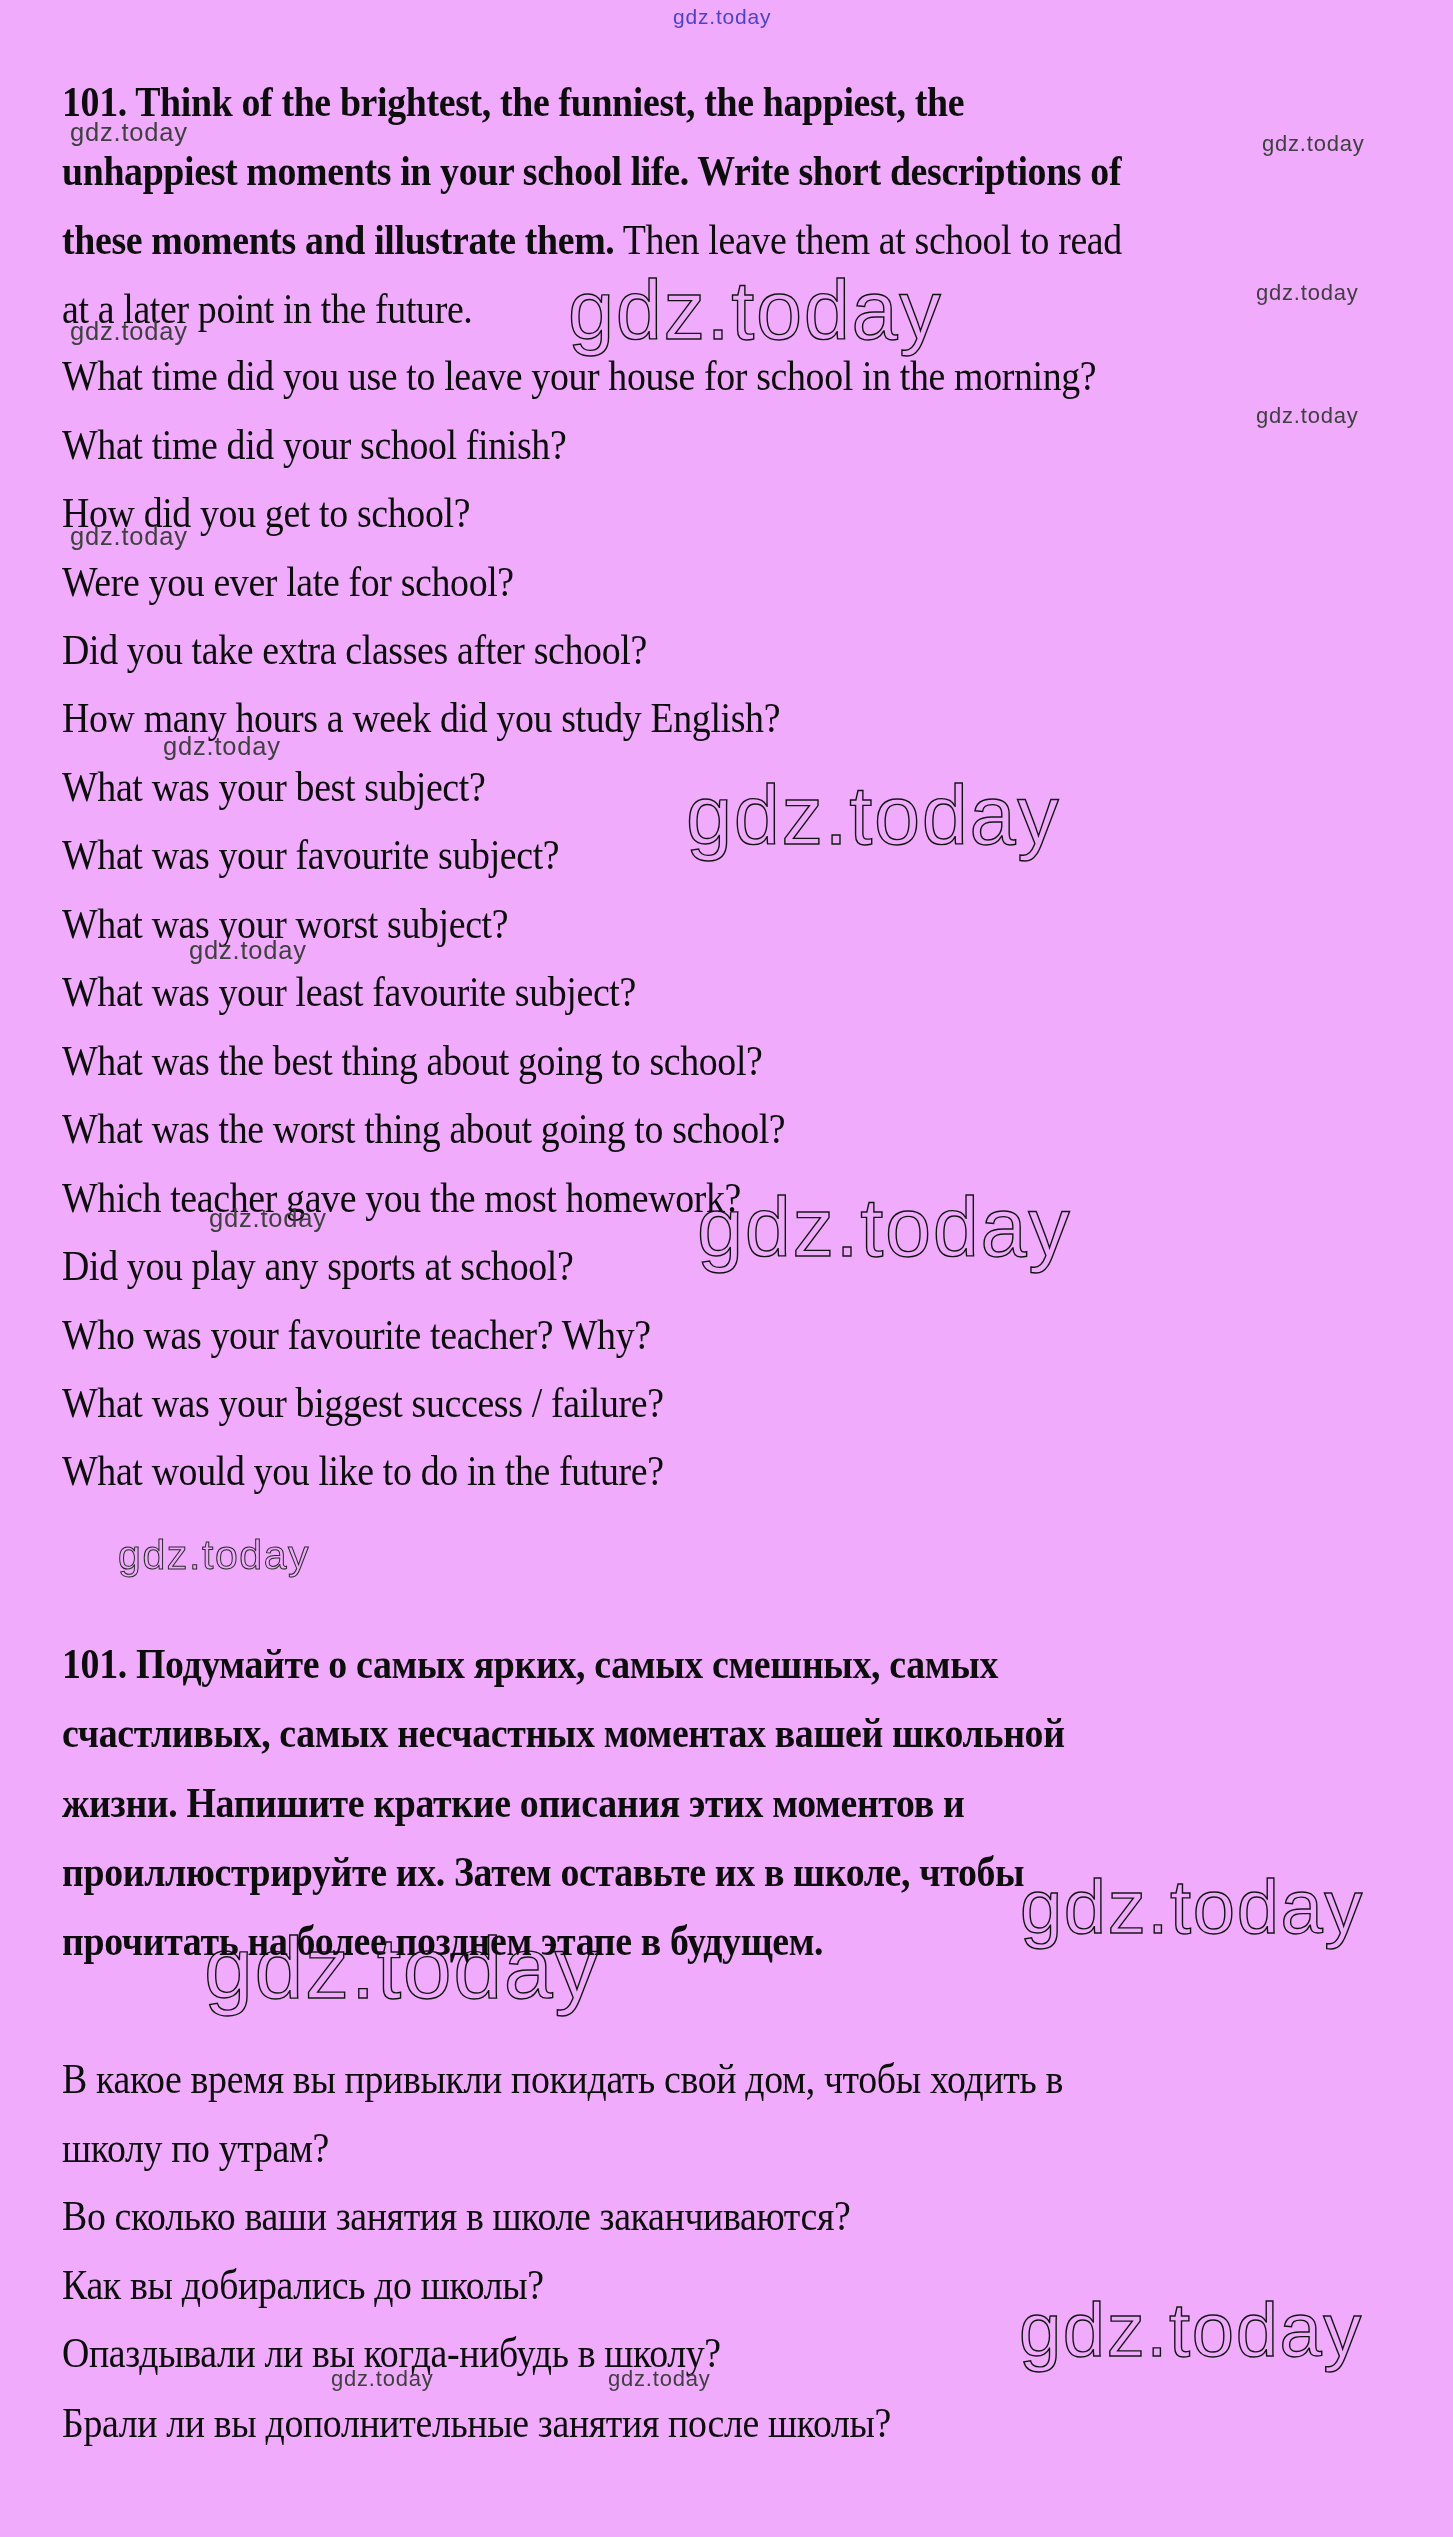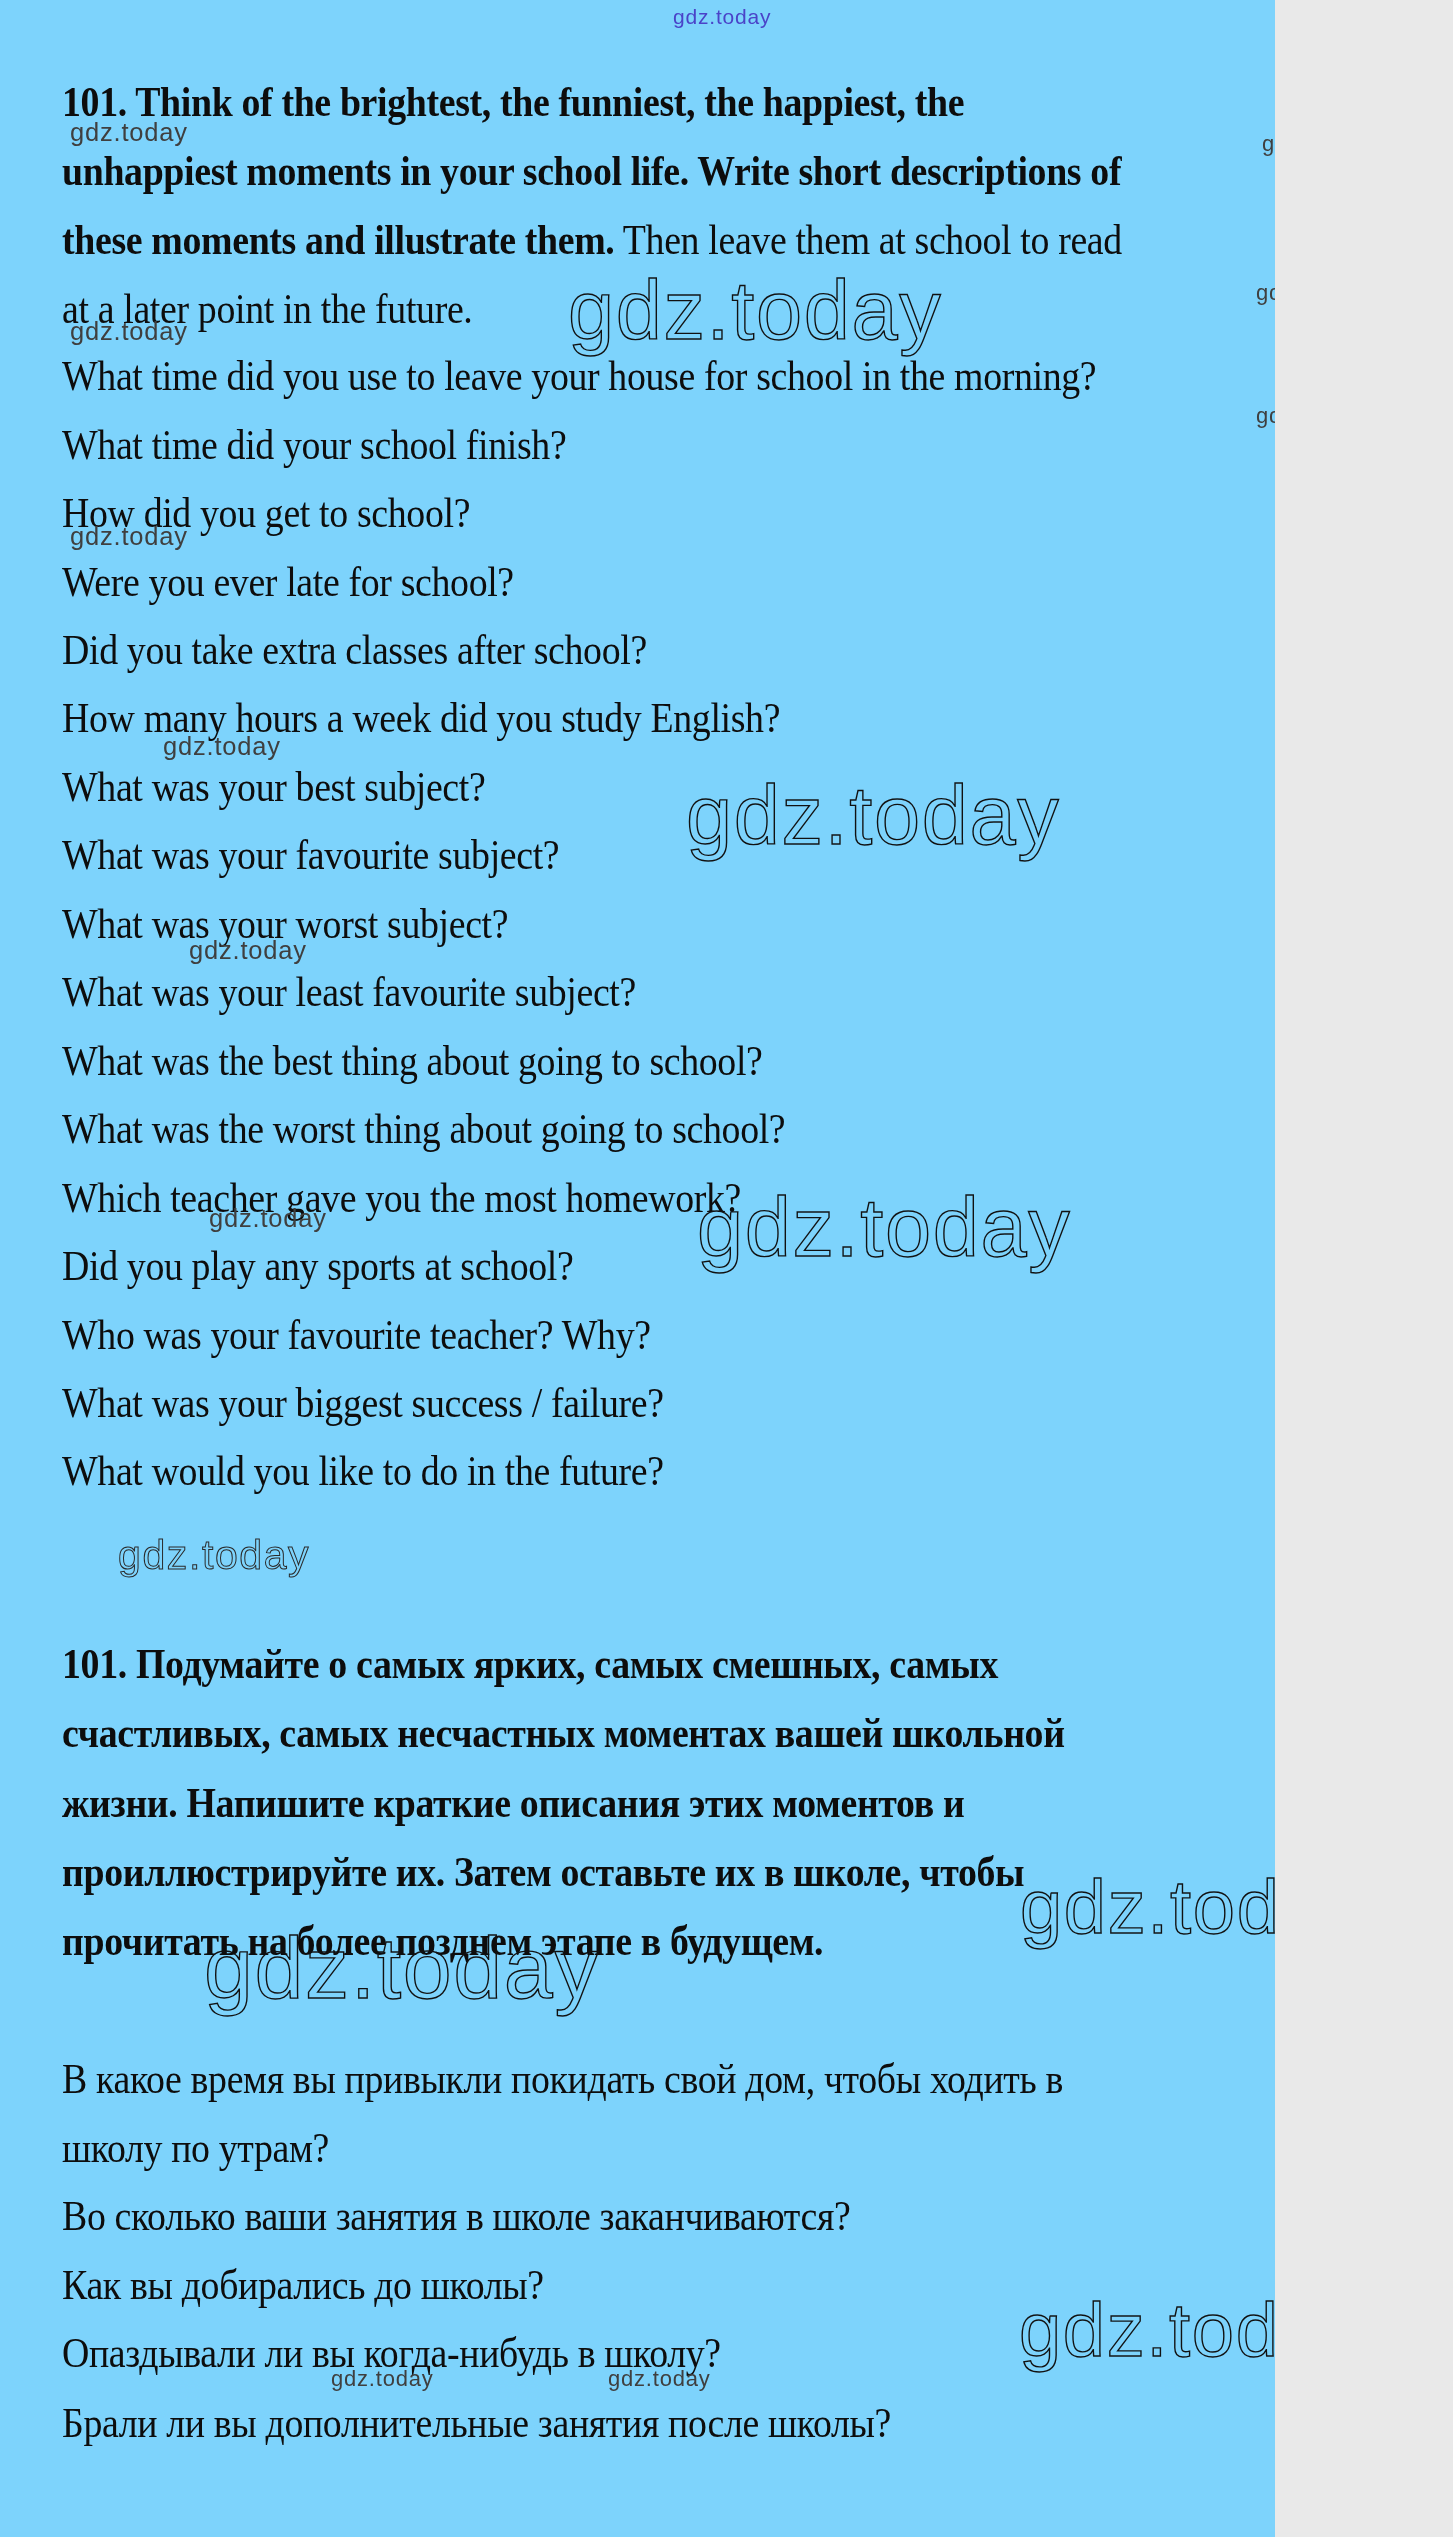--- a/index.html
+++ b/index.html
@@ -1,19 +1,19 @@
 <!DOCTYPE html>
 <html style="font-size:12.7px"><head>
 <meta charset="utf-8">
 <style>
   html,body{margin:0;padding:0;background:#e9e9e9;}
   #page{
     position:relative;
-    width:1275px;height:2538px;
-    background:#7dd3fc;
+    width:1453px;height:2538px;
+    background:#f0abfc;
     overflow:hidden;
     font-family:"Liberation Serif", serif;
     color:#0d0d0d;
   }
   
   .tl{
     position:absolute;
     left:62px;
     font-size:43px;
     line-height:1;

